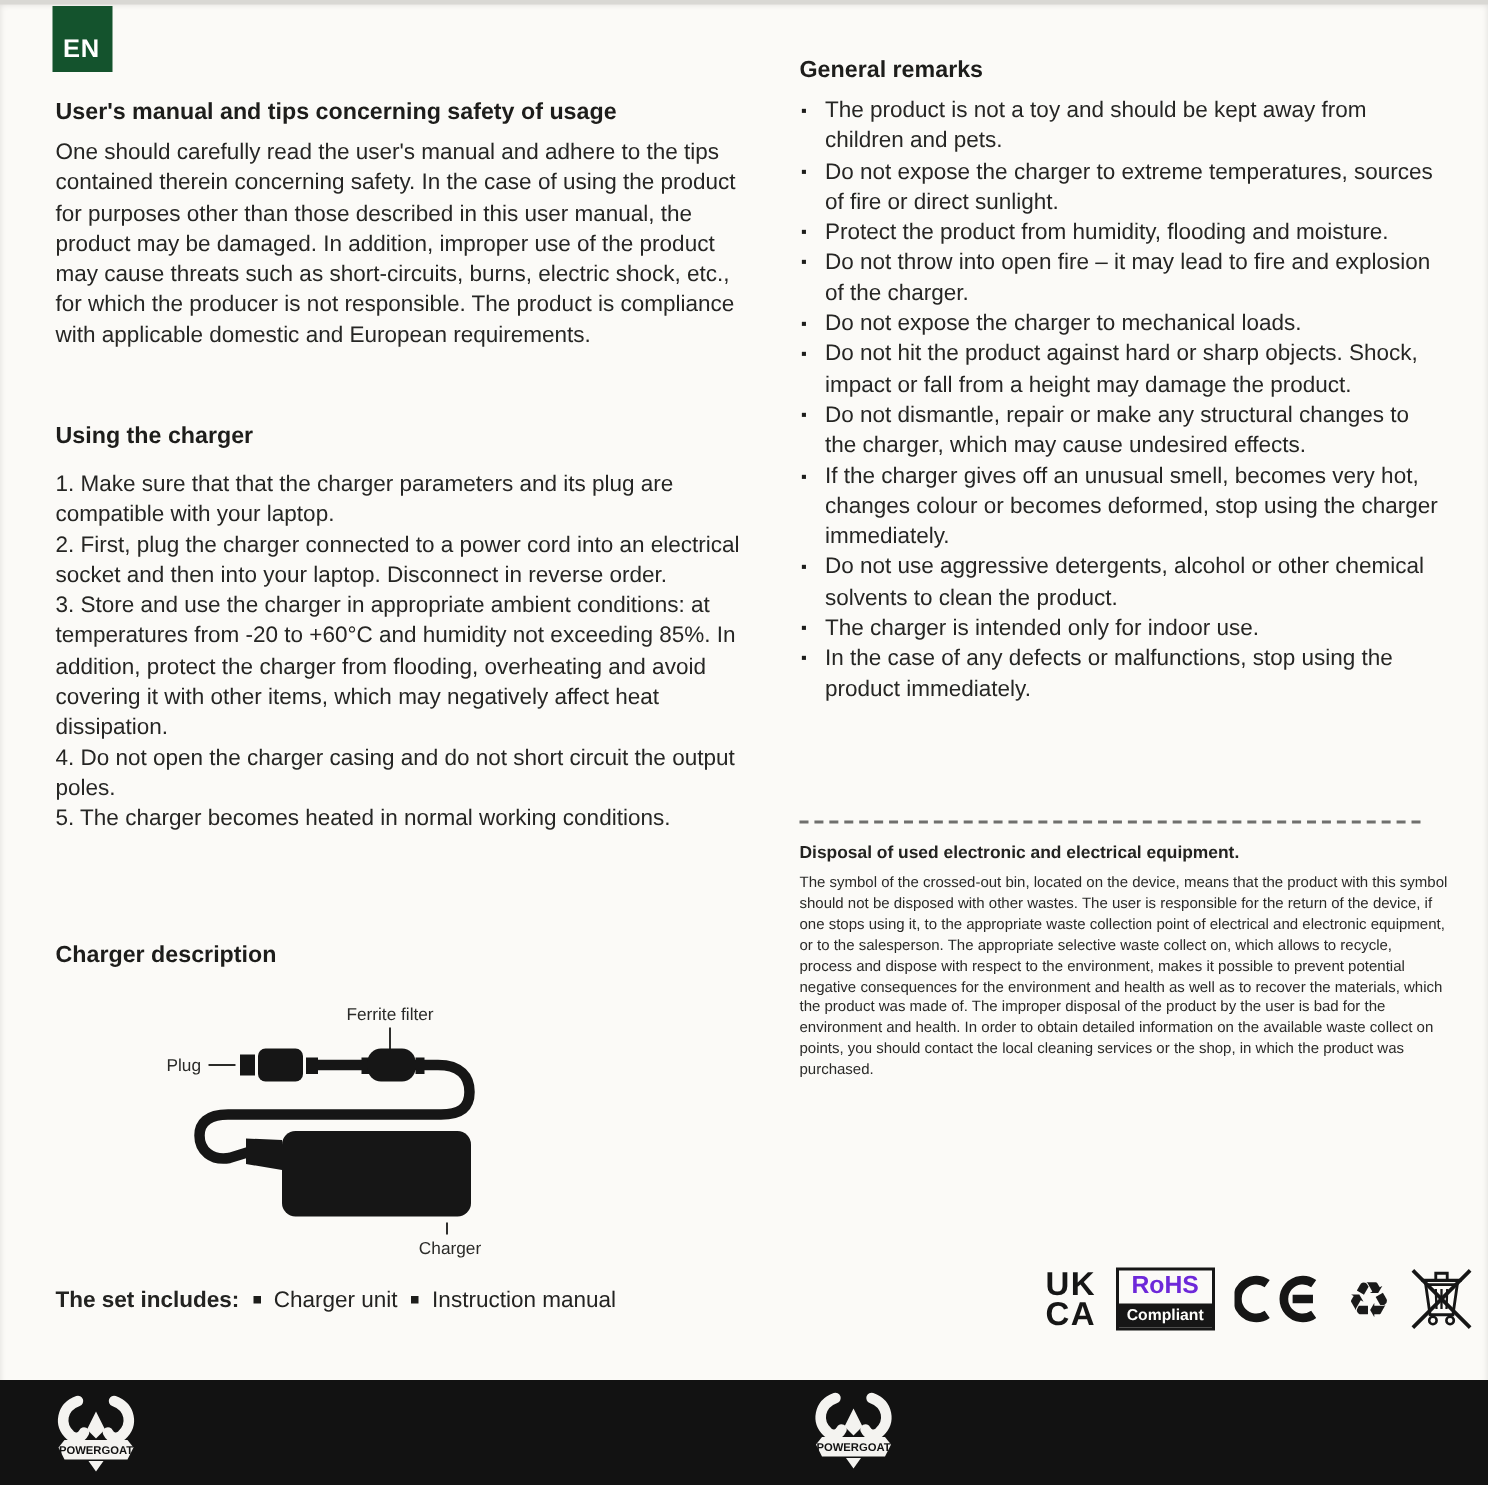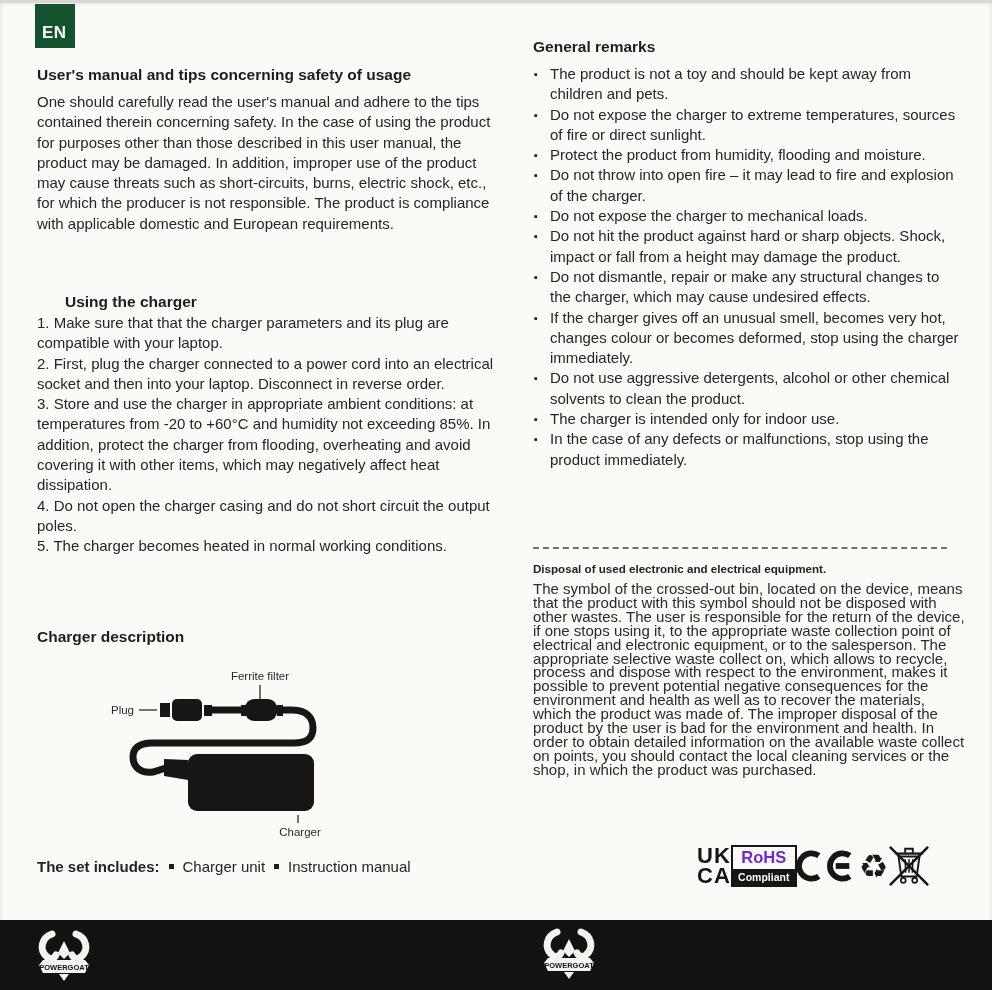--- a/index.html
+++ b/index.html
@@ -18,37 +18,37 @@
   .h{font-weight:700;font-size:15.5px;margin:0;color:#1d1d1b;}
   .body-text{font-size:15px;line-height:20.3px;margin:0;color:#262624;}
   .en-badge{
     left:35px;top:4px;width:40px;height:44px;background:#14532d;color:#fff;
     font-weight:700;font-size:17px;display:flex;align-items:flex-end;
     padding:0 0 5px 7px;box-sizing:border-box;letter-spacing:.5px;
   }
   
   .left-title{left:37px;top:66px;width:470px;}
   .intro{left:37px;top:92px;width:466px;}
-  .using-heading{left:37px;top:293px;margin-left:28px;}
+  .using-heading{left:37px;top:282px;}
   .steps{left:37px;top:313px;width:466px;}
   .charger-desc-heading{left:37px;top:628px;}
   .diagram{left:20px;top:648px;}
   .set-includes{left:37px;top:858px;font-size:15px;display:flex;align-items:center;gap:9px;justify-content:space-between;}
   .set-includes .lbl{font-weight:700;}
   .sq{width:5px;height:5px;background:#1d1d1b;display:inline-block;flex:none;}
   
   .right-heading{left:533px;top:38px;}
   .bullets{left:533px;top:64px;width:430px;list-style:none;margin:0;padding:0;}
   .bullets li{position:relative;padding-left:17px;font-size:15px;line-height:20.3px;color:#262624;}
   .bullets li::before{content:"▪";position:absolute;left:1px;top:0;font-size:11px;line-height:20.3px;color:#1d1d1b;}
   .divider{left:533px;top:547px;width:414px;border-top:2px dashed #6f6f6d;height:0;}
   .disposal-heading{left:533px;top:562px;font-size:11.6px;font-weight:700;width:430px;}
-  .disposal-body{left:533px;top:582px;width:432px;font-size:15px;line-height:13.9px;color:#2a2a28;margin:0;}
+  .disposal-body{left:533px;top:582px;width:432px;font-size:10px;line-height:13.9px;color:#2a2a28;margin:0;}
   
-  .certs{left:697px;top:843px;display:flex;align-items:center;}
+  .certs{left:697px;top:843px;display:flex;align-items:center;gap:13px;}
   .ukca{font-weight:800;font-size:22px;line-height:20px;letter-spacing:1px;color:#161616;}
   .rohs{border:2.5px solid #161616;width:62px;text-align:center;background:#fbfaf7;}
   .rohs-top{font-weight:800;font-size:16.5px;padding:1px 2px 2px;color:#6d28d9;text-align:center;}
   .rohs-bottom{background:#161616;color:#fdfdfb;font-size:10.5px;font-weight:700;padding:1.5px 0 2.5px;}
   .ce svg,.weee svg{display:block;}
   .recycle{font-size:33px;line-height:1;color:#1a1a1a;font-family:"DejaVu Sans", sans-serif;}
   .sr{position:absolute;width:1px;height:1px;overflow:hidden;clip:rect(0 0 0 0);}
   
   .footer-band{left:0;top:920px;width:992px;height:80px;background:#121212;}
   .goat-logo{position:absolute;}

